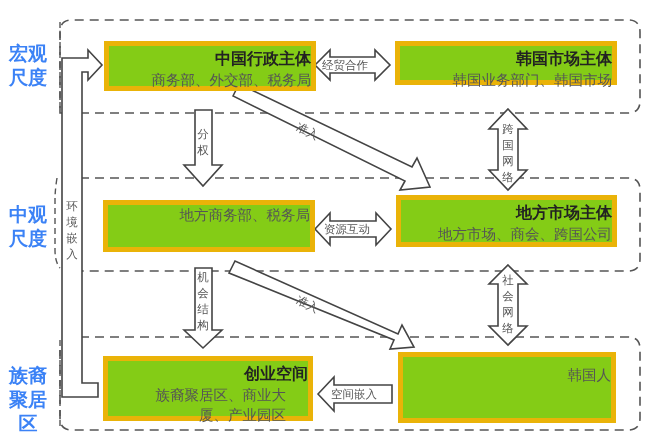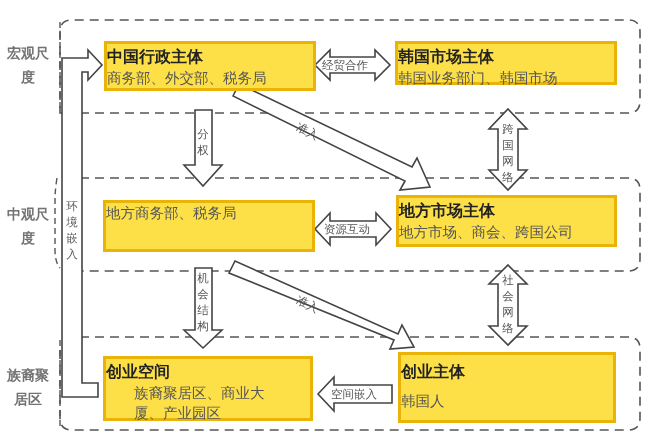--- a/index.html
+++ b/index.html
@@ -1,21 +1,21 @@
 <!DOCTYPE html>
 <html><head>
 <meta charset="utf-8">
 <style>
   html, body { margin:0; padding:0; background:#ffffff; }
   body { width:650px; height:447px; position:relative; overflow:hidden;
          font-family:"DejaVu Sans", sans-serif; color:#333; }
   svg#diagram { position:absolute; left:0; top:0; }
-  .scale-label { position:absolute; font-size:14px; font-weight:bold; color:#737373;
+  .scale-label { position:absolute; font-size:19px; font-weight:bold; color:#3b82f6;
                  line-height:24px; width:46px; text-align:center; letter-spacing:0px; }
-  .node { position:absolute; border:3px solid #eab308; background:#fde047; text-align:left;
+  .node { position:absolute; border:5px solid #eab308; background:#84cc16; text-align:right;
           box-sizing:border-box; }
   .node .title { font-size:16px; font-weight:bold; color:#222; line-height:22px; margin-top:2px; }
   .node .sub { font-size:14.5px; color:#555; line-height:20px; font-family:"DejaVu Serif", serif; }
   .alabel { position:absolute; font-size:11.5px; color:#555; font-family:"DejaVu Serif", serif;
             line-height:14px; text-align:center; white-space:nowrap; }
   .vlabel { width:14px; white-space:normal; word-break:break-all; line-height:16px; }
 </style>
 </head>
 <body>
 
@@ -70,29 +70,28 @@
 </div>
 <div class="node" style="left:103px; top:200px; width:212px; height:52px;">
   <div class="sub">地方商务部、税务局</div>
 </div>
 <div class="node" style="left:396px; top:195px; width:221px; height:52px;">
   <div class="title">地方市场主体</div>
   <div class="sub">地方市场、商会、跨国公司</div>
 </div>
 <div class="node" style="left:103px; top:356px; width:210px; height:65px;">
   <div class="title">创业空间</div>
-  <div class="sub" style="padding:0 28px;">族裔聚居区、商业大厦、产业园区</div>
+  <div class="sub" style="padding:0 22px;">族裔聚居区、商业大厦、产业园区</div>
 </div>
 <div class="node" style="left:398px; top:352px; width:218px; height:71px;">
-  <div class="title" style="margin-top:6px;">创业主体</div>
   <div class="sub" style="margin-top:8px;">韩国人</div>
 </div>
 
 <div class="alabel" style="left:322px; top:58px;">经贸合作</div>
 <div class="alabel vlabel" style="left:196px; top:126px;">分权</div>
 <div class="alabel" style="left:296px; top:124px; transform:rotate(25deg);">准入</div>
 <div class="alabel vlabel" style="left:501px; top:121px;">跨国网络</div>
 <div class="alabel" style="left:324px; top:222px;">资源互动</div>
-<div class="alabel vlabel" style="left:196px; top:270px;">机会结构</div>
+<div class="alabel vlabel" style="left:196px; top:270px;font-family:Liberation Mono, monospace;">机会结构</div>
 <div class="alabel" style="left:296px; top:297px; transform:rotate(25deg);">准入</div>
 <div class="alabel vlabel" style="left:501px; top:272px;">社会网络</div>
 <div class="alabel" style="left:331px; top:387px;">空间嵌入</div>
 <div class="alabel vlabel" style="left:65px; top:198px;">环境嵌入</div>
 
 </body></html>

